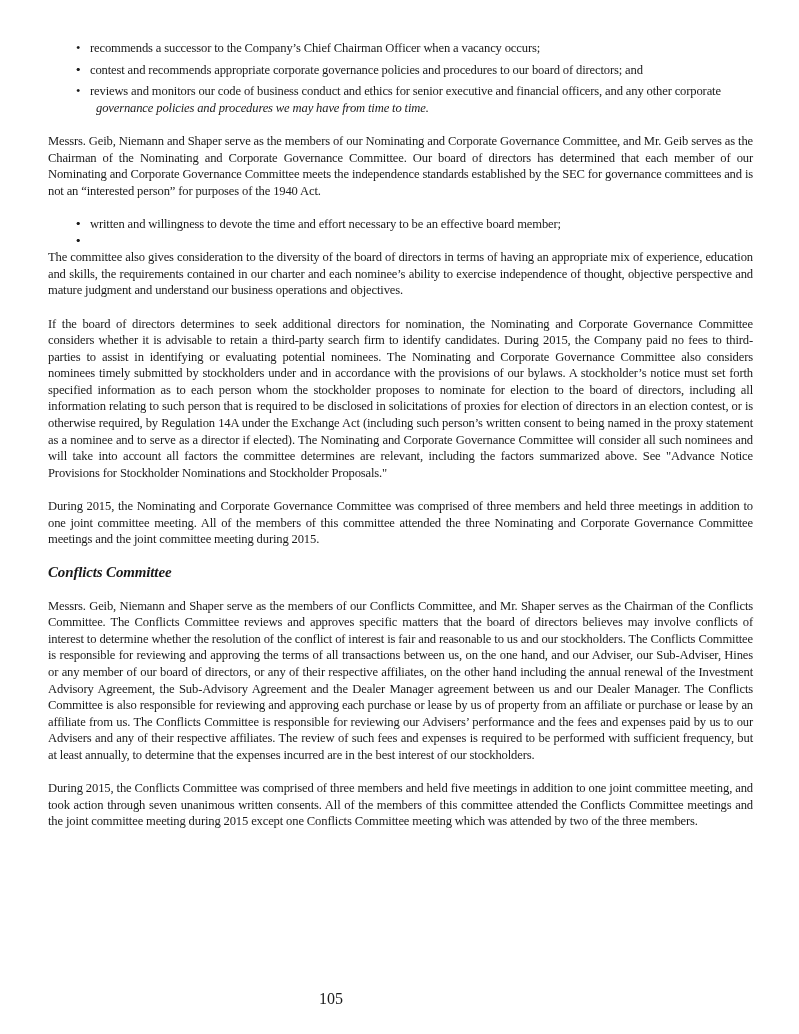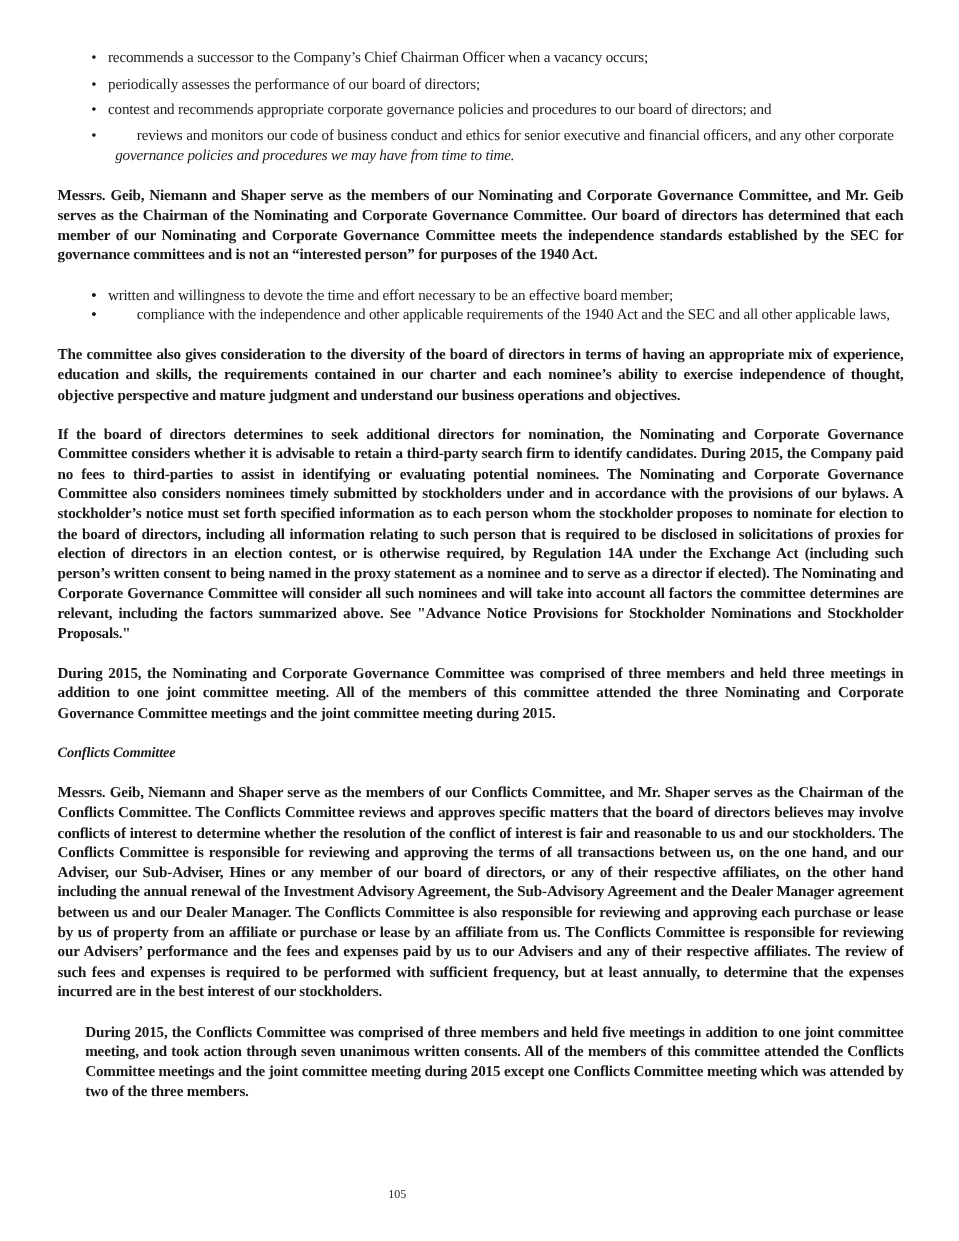--- a/index.html
+++ b/index.html
@@ -6,62 +6,61 @@
     body {
       width: 799px; height: 1034px; position: relative; overflow: hidden;
       font-family: "Liberation Serif", "DejaVu Serif", serif;
       color: #1a1a1a;
     }
     .page {
       position: absolute; left: 48px; top: 40px; width: 705px;
       font-size: 12.6px; line-height: 16.6px;
       letter-spacing: -0.15px;
     }
-    p { margin: 0 0 16.6px 0; text-align: justify; font-weight: bold; }
+    p { margin: 0 0 16.6px 0; text-align: justify; }
     ul.bullets { list-style: none; margin: 0 0 16.6px 0; padding: 0; }
     ul.bullets li { position: relative; padding-left: 42px; }
     ul.bullets li .bullet { position: absolute; left: 28px; top: 0; }
     ul.b1 li { margin-bottom: 5px; }
     ul.b1 li:last-child { margin-bottom: 0; }
     ul.b1 li .cont, ul.b2 li .cont { display: block; padding-left: 6px; font-style: italic; }
     ul.b2 li { margin-bottom: 0; }
-    .first-line { display: block; margin-left: 24px; }
-    h3 { margin: 0 0 16.6px 0; font-size: 12px; font-style: italic; font-weight: bold; }
-    .last { margin-bottom: 0; margin-left: 23px; }
+    .first-line { display: block; }
+    h3 { margin: 0 0 16.6px 0; font-size: 15px; font-style: italic; font-weight: bold; }
+    .last { margin-bottom: 0; }
     .page-number {
       position: absolute; left: 0; width: 662px; top: 990px; text-align: center;
-      font-size: 10px;
+      font-size: 16px;
     }
   </style>
 </head>
 <body>
 
 <div class="page">
 
   <ul class="bullets b1">
     <li><span class="bullet">•</span><span>recommends a successor to the Company’s Chief Chairman Officer when a vacancy occurs;</span></li>
-    <li><span class="bullet">•</span><span>periodically assesses the performance of our board of directors;</span></li>
+    <li><span class="bullet">•</span></li>
     <li><span class="bullet">•</span><span>contest and recommends appropriate corporate governance policies and procedures to our board of directors; and</span></li>
     <li>
         <span class="bullet">•</span>
         <span class="first-line">reviews and monitors our code of business conduct and ethics for senior executive and financial officers, and any other corporate</span>
         <span class="cont">governance policies and procedures we may have from time to time.</span>
       </li>
   </ul>
 
   <p>Messrs. Geib, Niemann and Shaper serve as the members of our Nominating and Corporate Governance Committee, and Mr. Geib serves as the Chairman of the Nominating and Corporate Governance Committee. Our board of directors has determined that each member of our Nominating and Corporate Governance Committee meets the independence standards established by the SEC for governance committees and is not an “interested person” for purposes of the 1940 Act.</p>
 
 
   <ul class="bullets b2">
     <li><span class="bullet">•</span></li>
     <li><span class="bullet">•</span><span>written and willingness to devote the time and effort necessary to be an effective board member;</span></li>
     <li><span class="bullet">•</span></li>
     <li>
         <span class="bullet">•</span>
-        <span class="first-line"> compliance with the independence and other applicable requirements of the 1940 Act and the SEC and all other applicable laws,</span>
       </li>
   </ul>
 
   <p>The committee also gives consideration to the diversity of the board of directors in terms of having an appropriate mix of experience, education and skills, the requirements contained in our charter and each nominee’s ability to exercise independence of thought, objective perspective and mature judgment and understand our business operations and objectives.</p>
 
   <p>If the board of directors determines to seek additional directors for nomination, the Nominating and Corporate Governance Committee considers whether it is advisable to retain a third-party search firm to identify candidates. During 2015, the Company paid no fees to third-parties to assist in identifying or evaluating potential nominees. The Nominating and Corporate Governance Committee also considers nominees timely submitted by stockholders under and in accordance with the provisions of our bylaws. A stockholder’s notice must set forth specified information as to each person whom the stockholder proposes to nominate for election to the board of directors, including all information relating to such person that is required to be disclosed in solicitations of proxies for election of directors in an election contest, or is otherwise required, by Regulation 14A under the Exchange Act (including such person’s written consent to being named in the proxy statement as a nominee and to serve as a director if elected). The Nominating and Corporate Governance Committee will consider all such nominees and will take into account all factors the committee determines are relevant, including the factors summarized above. See "Advance Notice Provisions for Stockholder Nominations and Stockholder Proposals."</p>
 
   <p>During 2015, the Nominating and Corporate Governance Committee was comprised of three members and held three meetings in addition to one joint committee meeting.   All of the members of this committee attended the three Nominating and Corporate Governance Committee meetings and the joint committee meeting during 2015.</p>
 
   <h3>Conflicts Committee</h3>

